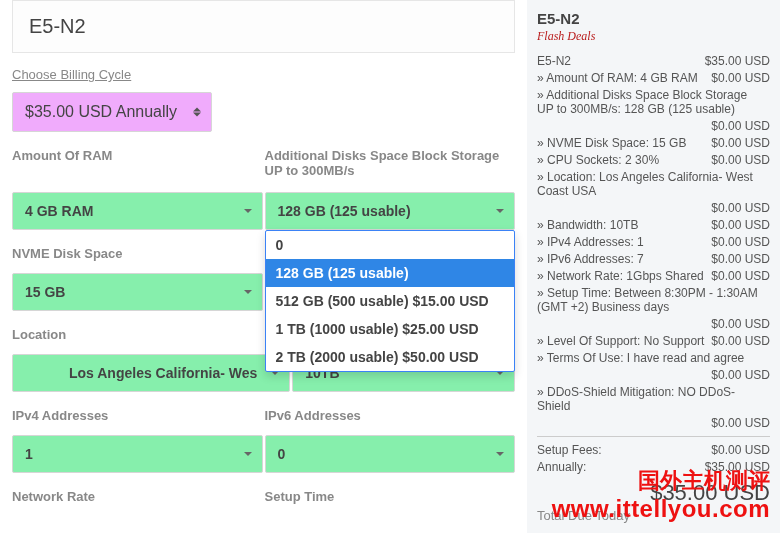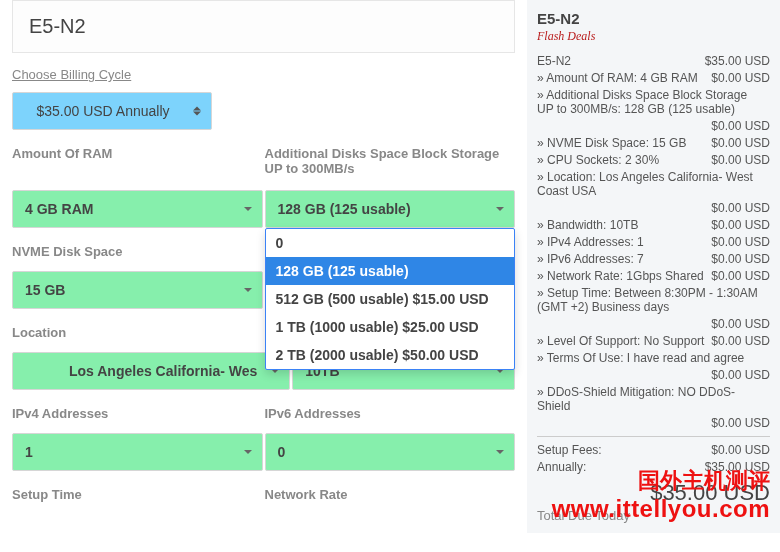--- a/index.html
+++ b/index.html
@@ -36,28 +36,27 @@
     color: #888;
     font-size: 13px;
     margin: 14px 0 10px 0;
     text-decoration: underline;
   }
 
   .select-box {
     position: relative;
     display: inline-block;
     border: 1px solid #d6d6d6;
-    background: #7dd3fc;
+    background: #f0abfc;
     border-radius: 2px;
     padding: 10px 30px 10px 12px;
-    font-size: 14px;
+    font-size: 16px;
     color: #444;
     cursor: pointer;
     width: auto;
-    text-align: center;
   }
   .select-box .up-down {
     position: absolute;
     right: 10px;
     top: 50%;
     transform: translateY(-50%);
     display: flex;
     flex-direction: column;
     gap: 1px;
   }
@@ -276,24 +275,24 @@
         <div class="field-select">
           <span>0</span>
           <span class="caret"></span>
         </div>
       </div>
     </div>
 
     
     <div class="fields-row">
       <div class="field-col">
+        <span class="field-label">Network Rate</span>
+      </div>
+      <div class="field-col">
         <span class="field-label">Setup Time</span>
-      </div>
-      <div class="field-col">
-        <span class="field-label">Network Rate</span>
       </div>
     </div>
   </div>
 
   <div class="right-col">
     <div class="sum-title">E5-N2</div>
     <div class="sum-sub">Flash Deals</div>
 
     <div id="sum-lines">
         <div class="sum-row">

